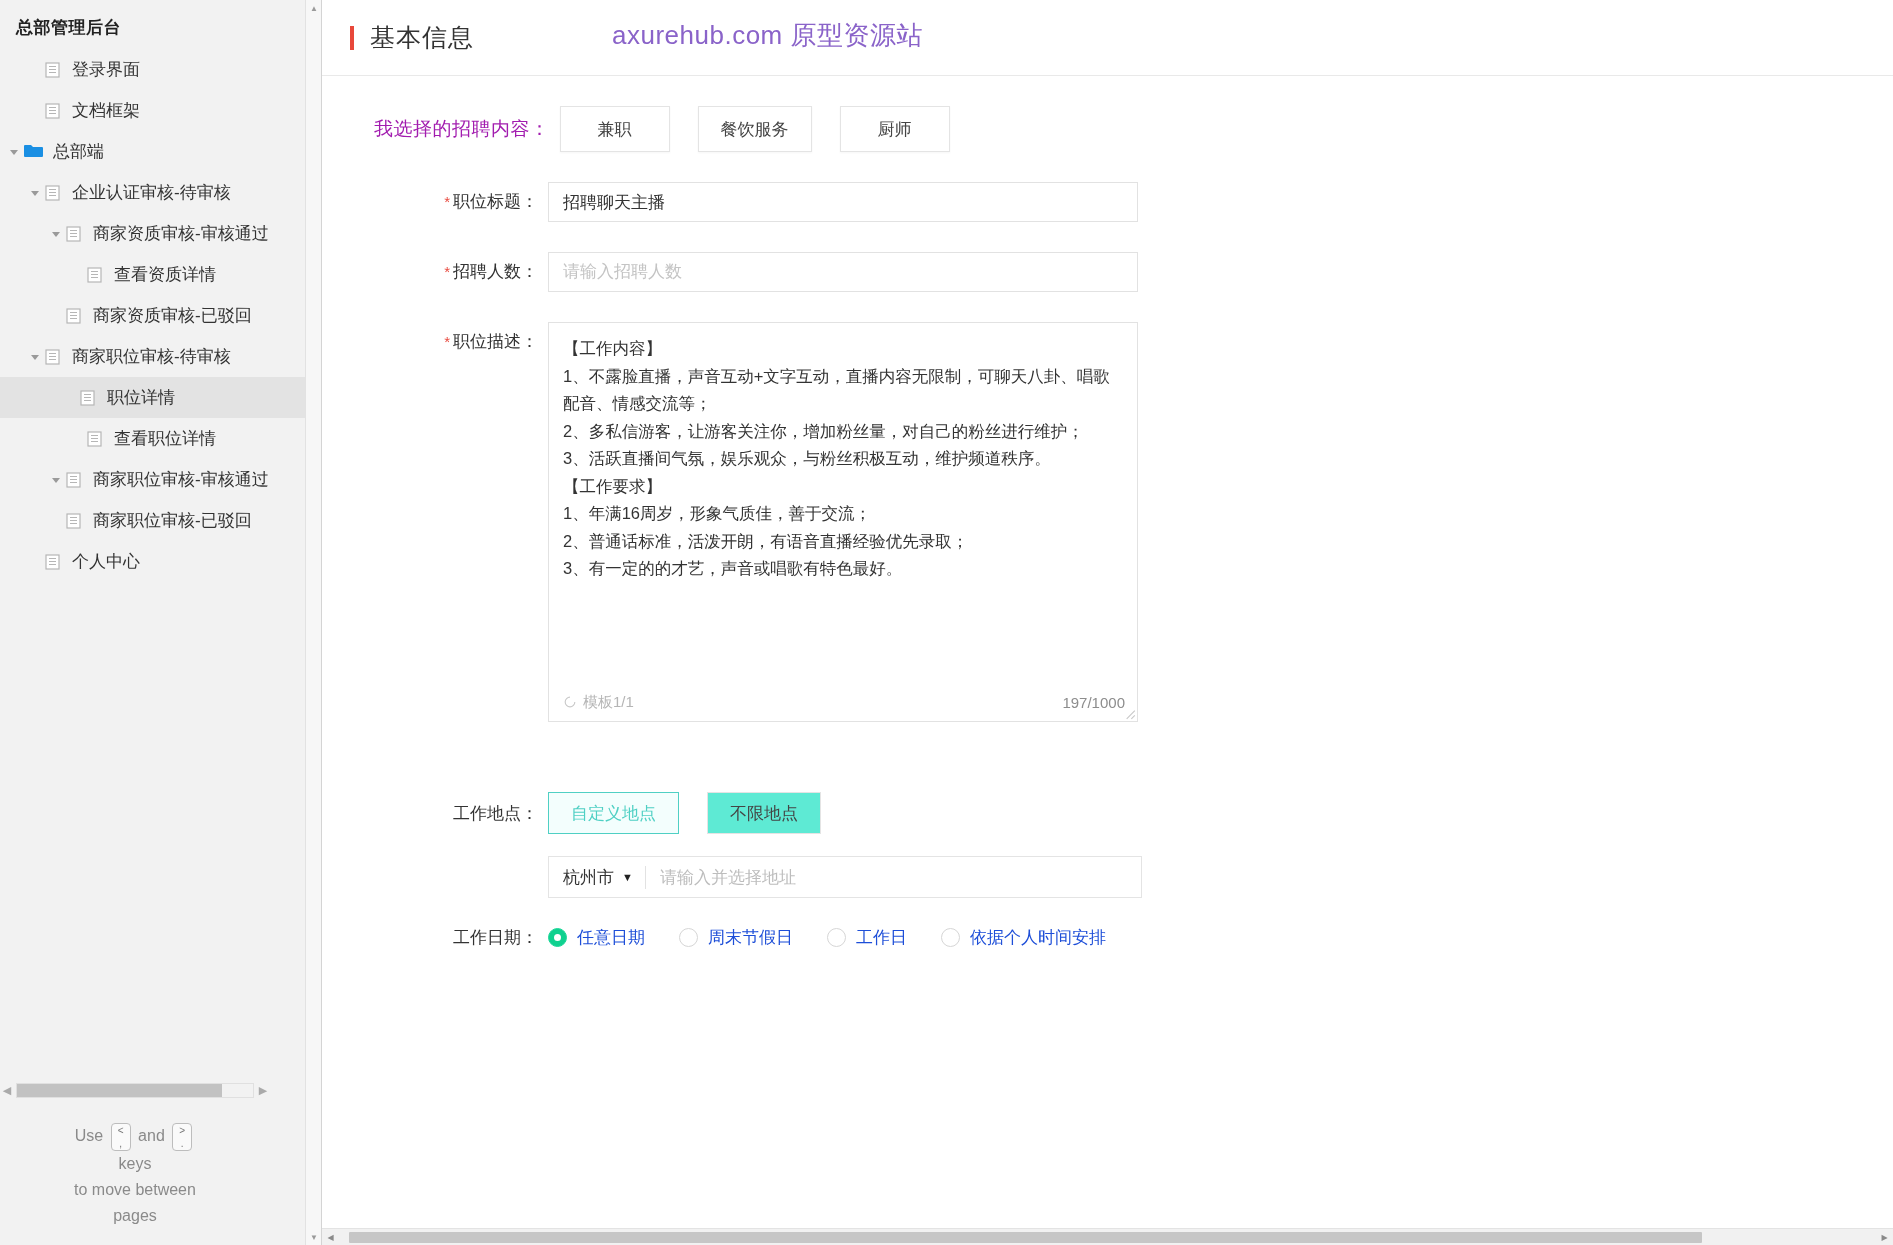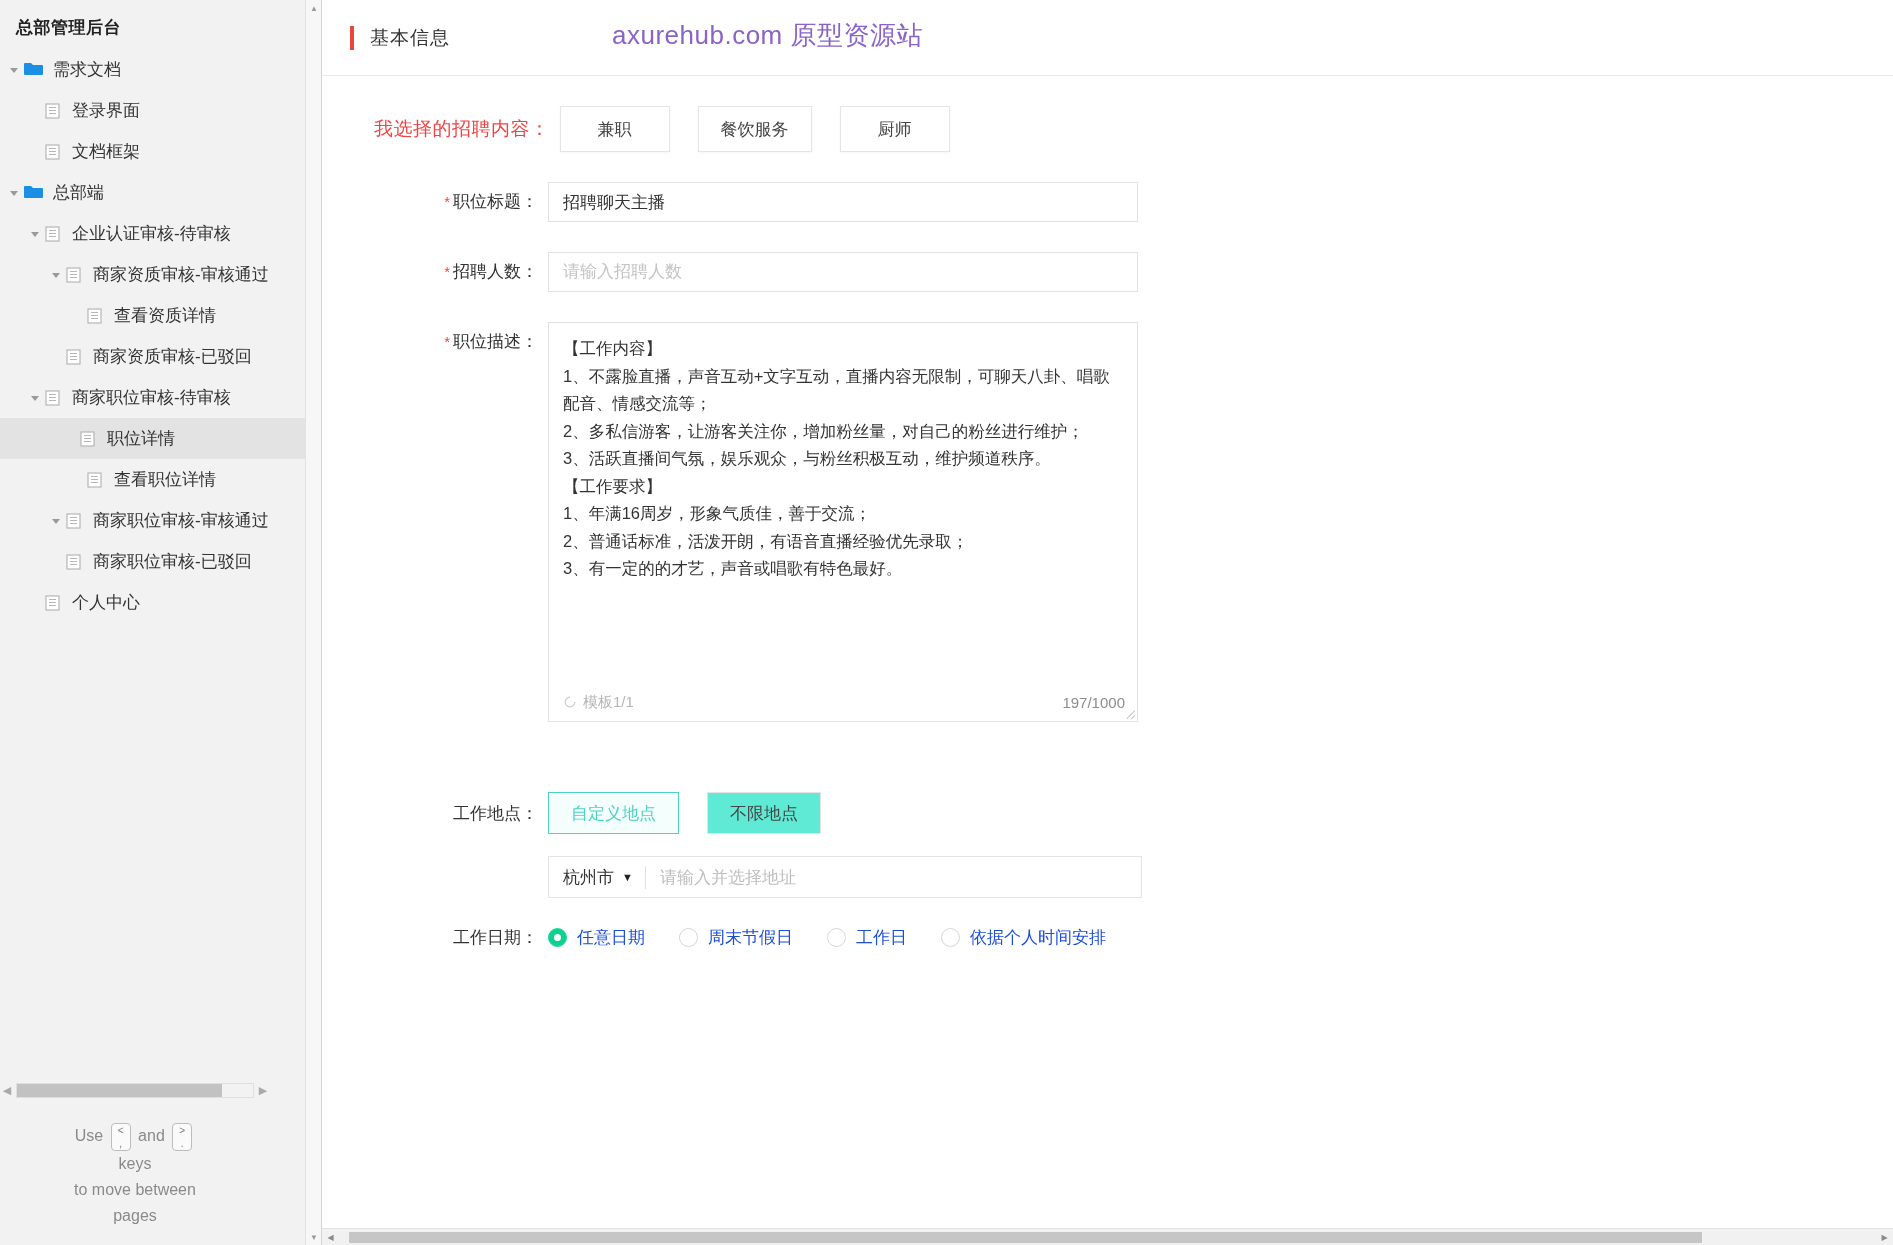--- a/index.html
+++ b/index.html
@@ -88,34 +88,34 @@
   }
   .page-header {
     height: 76px; border-bottom: 1px solid #e9e9e9;
     display: flex; align-items: center; position: relative;
     background: #fff;
   }
   .header-bar {
     width: 4px; height: 24px; background: #e8483a; margin-left: 28px;
   }
   .header-title {
-    font-size: 19px; color: #333; margin-left: 16px; letter-spacing: 1px;
+    font-size: 25px; color: #333; margin-left: 16px; letter-spacing: 1px;
   }
   .watermark {
     position: absolute; left: 290px; top: 18px;
     font-size: 26px; color: #8a63c9; letter-spacing: .5px;
     white-space: nowrap;
   }
 
   .form-area { padding: 0; position: relative; }
 
   .row { display: flex; align-items: flex-start; }
 
   .tag-row { margin-top: 30px; padding-left: 52px; align-items: center; }
-  .tag-label { font-size: 19px; color: #ef4444; margin-right: 10px; letter-spacing: .5px; }
+  .tag-label { font-size: 19px; color: #a21caf; margin-right: 10px; letter-spacing: .5px; }
   .tag-box {
     min-width: 110px; height: 46px; padding: 0 22px;
     border: 1px solid #e4e4e4; background: #fff;
     display: flex; align-items: center; justify-content: center;
     font-size: 17px; color: #444; margin-right: 28px;
     box-shadow: 0 1px 2px rgba(0,0,0,.04);
   }
 
   .field-row { margin-top: 30px; }
   .field-label {
@@ -211,33 +211,20 @@
   }
 </style>
 </head>
 <body>
 
 <div id="app">
 
   <aside class="sidebar">
     <div class="sidebar-title">总部管理后台</div>
     <div class="tree" id="tree">
-        <div class="tree-row" style="padding-left: 6px;">
-          <span class="caret">
-            <svg width="10" height="10" viewBox="0 0 10 10">
-              <path d="M1 3 L9 3 L5 8 Z" fill="#9a9a9a"></path>
-            </svg>
-          </span>
-          <span class="icon-folder">
-            <svg width="19" height="15" viewBox="0 0 19 15">
-              <path d="M0 2 a1 1 0 0 1 1-1 h6 l2 2 h9 a1 1 0 0 1 1 1 v8 a1 1 0 0 1-1 1 H1 a1 1 0 0 1-1-1 Z" fill="#1a8fe3"></path>
-            </svg>
-          </span>
-          <span class="tree-label">需求文档</span>
-        </div>
         <div class="tree-row" style="padding-left: 27px;">
           <span class="caret"></span>
           <span class="icon-page">
             <svg width="15" height="16" viewBox="0 0 15 16">
               <rect x="1" y="1" width="13" height="14" fill="#fff" stroke="#b6b6b6" stroke-width="1.2"></rect>
               <line x1="4" y1="4.5" x2="11" y2="4.5" stroke="#b6b6b6" stroke-width="1"></line>
               <line x1="4" y1="7.5" x2="11" y2="7.5" stroke="#b6b6b6" stroke-width="1"></line>
               <line x1="4" y1="10.5" x2="11" y2="10.5" stroke="#b6b6b6" stroke-width="1"></line>
             </svg>
           </span>

